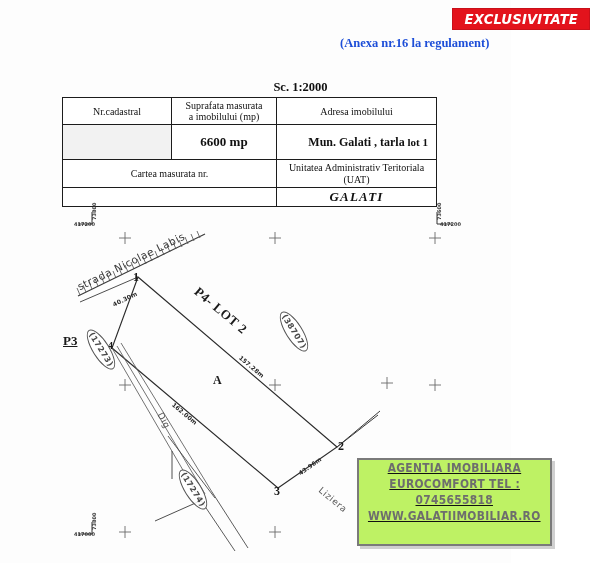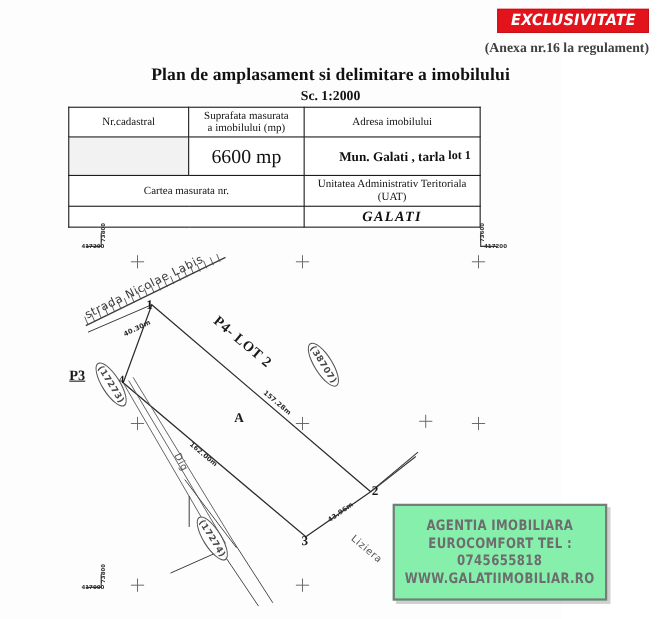--- a/index.html
+++ b/index.html
@@ -47,25 +47,25 @@
     color: #ffffff;
     white-space: nowrap;
     transform: scaleX(0.94);
   }
 
   .anexa {
     position: absolute;
     left: 340px;
     top: 36px;
     width: 250px;
-    text-align: right;
+    text-align: left;
     font-family: "Liberation Serif", serif;
     font-weight: bold;
     font-size: 12.5px;
-    color: #404040;
+    color: #1d4ed8;
   }
 
   
   .doc-title {
     position: absolute;
     left: 0;
     top: 60px;
     width: 601px;
     text-align: center;
     font-family: "Liberation Serif", serif;
@@ -97,22 +97,22 @@
   }
   .info-table td {
     border: 1px solid #1c1c1c;
     padding: 2px 4px;
     vertical-align: middle;
     text-align: center;
     line-height: 1.12;
   }
   .hdr { font-size: 10px; }
   .cell-area {
-    font-weight: normal;
-    font-size: 18px;
+    font-weight: bold;
+    font-size: 13px;
     text-align: right;
     padding-right: 8px;
   }
   .cell-addr {
     font-weight: bold;
     font-size: 12px;
     text-align: left;
     padding-left: 10px;
     position: relative;
   }
@@ -154,29 +154,30 @@
     height: 367px;
   }
 
   
   .watermark {
     position: absolute;
     left: 357px;
     top: 262px;
     width: 195px;
     height: 88px;
-    background: #86efac;
+    background: #bef264;
     border: 2px solid #7a7a7a;
     box-shadow: 3px 3px 0 rgba(120,120,120,0.35);
     box-sizing: border-box;
     display: flex;
     flex-direction: column;
     align-items: center;
-    justify-content: center;
+    justify-content: flex-start;
     gap: 1px;
+    text-decoration: underline;
   }
   .watermark div {
     font-family: "DejaVu Sans", sans-serif;
     font-weight: bold;
     font-size: 13px;
     color: #6d6d6d;
     white-space: nowrap;
     transform: scaleX(0.82);
     letter-spacing: 0.4px;
   }
@@ -254,21 +255,20 @@
 <body>
 
 <div id="page">
 
   <div class="excl-badge">
     <span>EXCLUSIVITATE</span>
   </div>
 
   <div class="anexa">(Anexa nr.16 la regulament)</div>
 
-  <div class="doc-title">Plan de amplasament si delimitare a imobilului</div>
   <div class="doc-scale">Sc. 1:2000</div>
 
   <table class="info-table">
     <tbody>
         <tr>
       <td class="hdr" style="width:100px;">Nr.cadastral</td>
       <td class="hdr" style="width:96px;">
         <div>Suprafata masurata</div>
         <div>a imobilului (mp)</div>
       </td>

